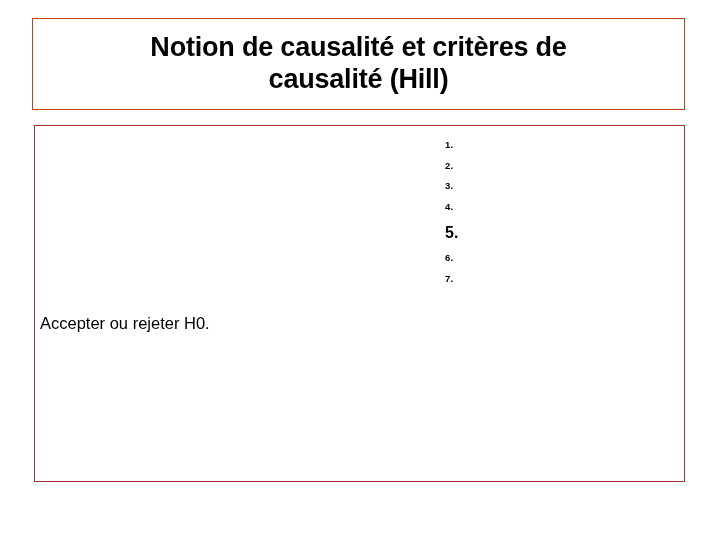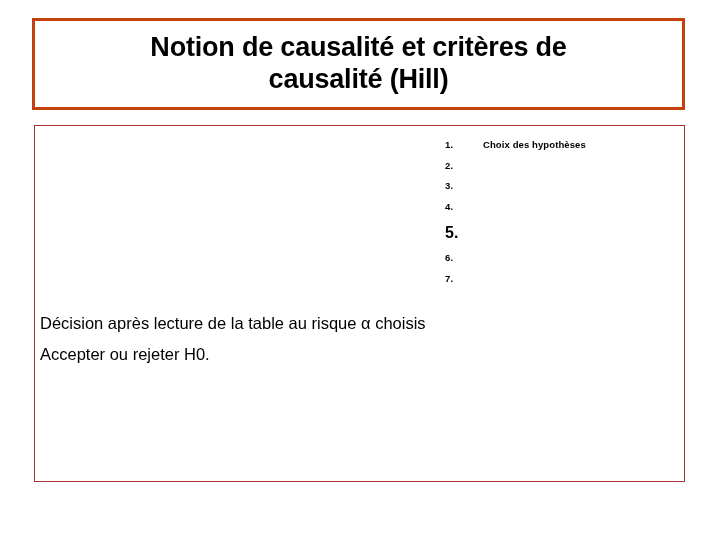--- a/index.html
+++ b/index.html
@@ -17,21 +17,21 @@
     overflow: hidden;
   }
 
   
   .title-box {
     position: absolute;
     left: 32px;
     top: 18px;
     width: 653px;
     height: 92px;
-    border: 3px solid #c2410c;
+    border: 1px solid #c2410c;
     background: #ffffff;
     display: flex;
     align-items: center;
     justify-content: center;
     padding: 2px 14px;
   }
   .title-text {
     font-size: 27px;
     font-weight: bold;
     line-height: 1.18;
@@ -111,21 +111,20 @@
     <div class="title-text">Notion de causalité et critères de
 causalité (Hill)</div>
   </div>
 
   <div class="content-box">
 
     <div class="steps-list">
 
       <div class="step-row">
         <span class="step-num">1.</span>
-        <span class="step-label">Choix des hypothèses</span>
       </div>
 
       <div class="step-row">
         <span class="step-num">2.</span>
       </div>
 
       <div class="step-row">
         <span class="step-num">3.</span>
       </div>
 
@@ -141,18 +140,17 @@
         <span class="step-num">6.</span>
       </div>
 
       <div class="step-row">
         <span class="step-num">7.</span>
       </div>
 
     </div>
 
     <div class="body-text">
-      <div class="body-line">Décision après lecture de la table au risque α choisis</div>
       <div class="body-line">Accepter ou rejeter H0.</div>
     </div>
 
   </div>
 </div>
 
 </body></html>

